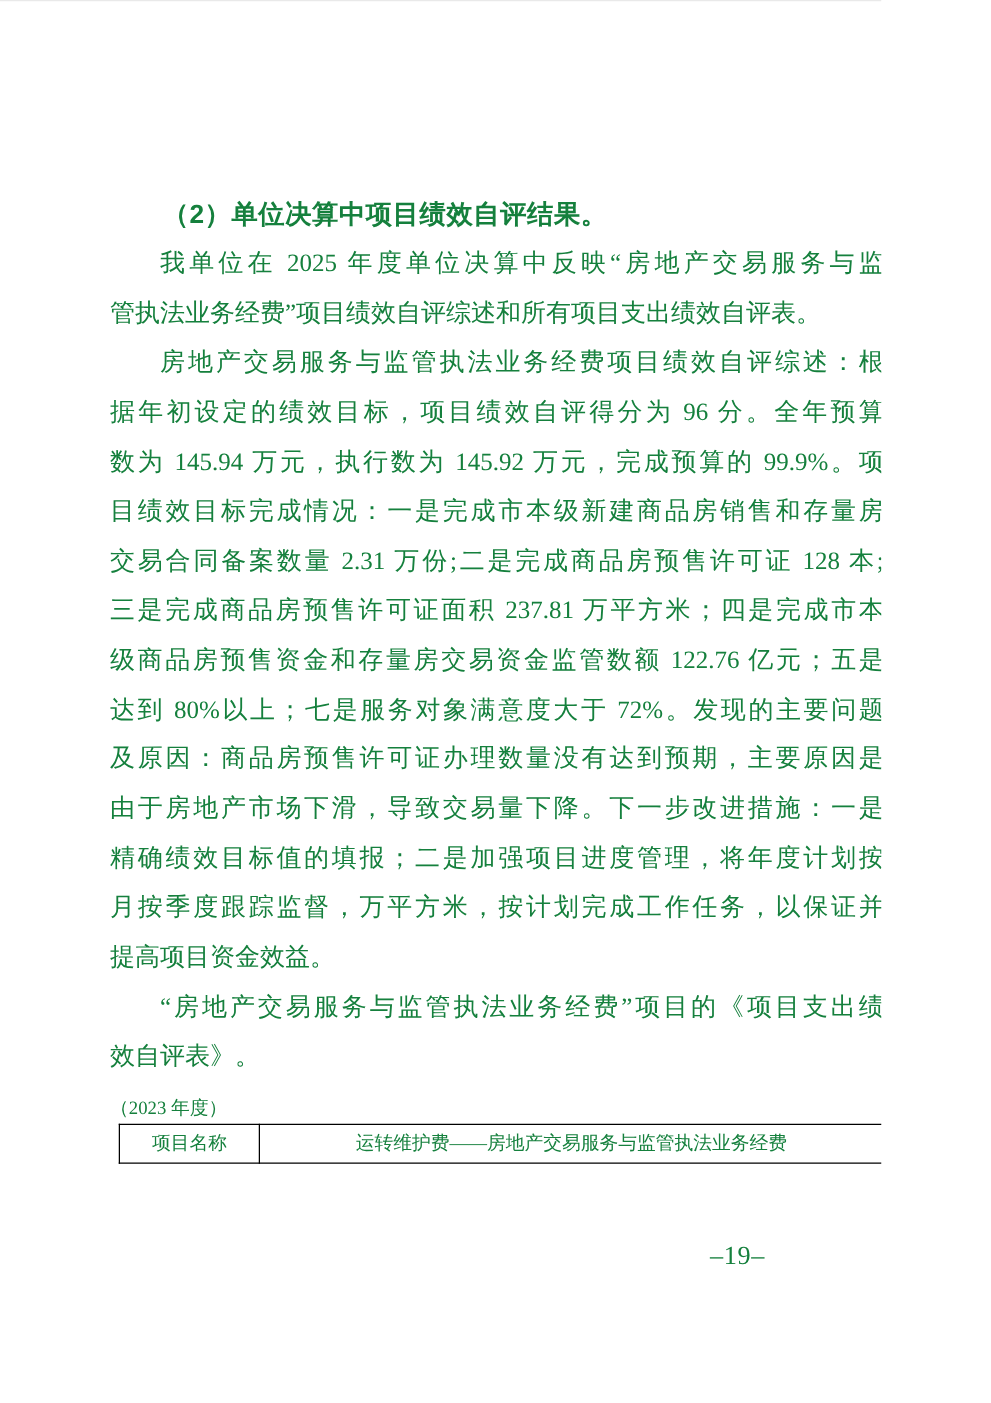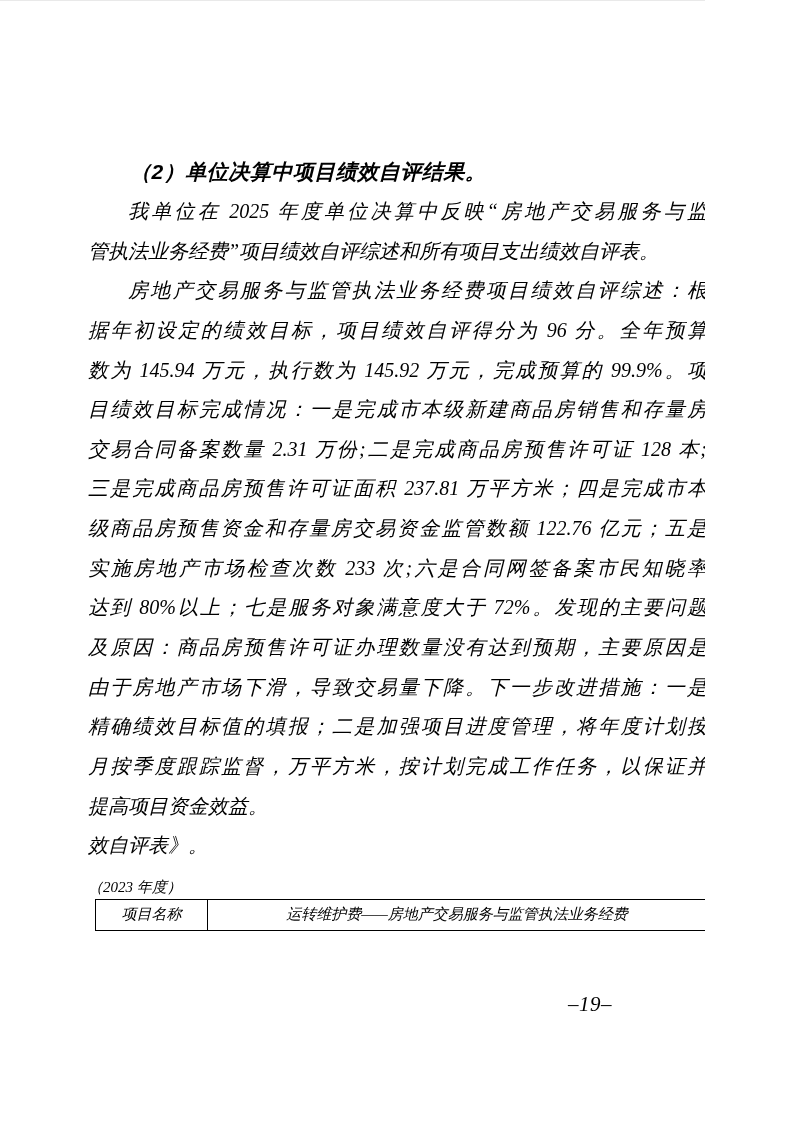--- a/index.html
+++ b/index.html
@@ -5,26 +5,25 @@
   html, body {
     margin: 0;
     padding: 0;
     background: #ffffff;
   }
   .page {
     position: relative;
     width: 705px;
     height: 1122px;
     background: #ffffff;
-    color: #000000;
+    color: #15803d;
     font-family: "Liberation Serif", serif;
     overflow: hidden;
     border-top: 1px solid #e9e9e9;
     box-sizing: border-box;
-    font-style: italic;
   }
   .doc {
     position: absolute;
     left: 88px;
     top: 151px;
     width: 619px;
   }
   .heading {
     font-family: "Liberation Sans", sans-serif;
     font-weight: 700;
@@ -92,27 +91,27 @@
     <div>
         <div class="line indent justify">我单位在 2025 年度单位决算中反映“房地产交易服务与监</div>
         <div class="line">管执法业务经费”项目绩效自评综述和所有项目支出绩效自评表。</div>
         <div class="line indent justify">房地产交易服务与监管执法业务经费项目绩效自评综述：根</div>
         <div class="line justify">据年初设定的绩效目标，项目绩效自评得分为 96 分。全年预算</div>
         <div class="line justify">数为 145.94 万元，执行数为 145.92 万元，完成预算的 99.9%。项</div>
         <div class="line justify">目绩效目标完成情况：一是完成市本级新建商品房销售和存量房</div>
         <div class="line justify">交易合同备案数量 2.31 万份;二是完成商品房预售许可证 128 本;</div>
         <div class="line justify">三是完成商品房预售许可证面积 237.81 万平方米；四是完成市本</div>
         <div class="line justify">级商品房预售资金和存量房交易资金监管数额 122.76 亿元；五是</div>
-        <div class="line justify">实施房地产市场检查次数 233 次;六是合同网签备案市民知晓率</div>
         <div class="line justify">达到 80%以上；七是服务对象满意度大于 72%。发现的主要问题</div>
         <div class="line justify">及原因：商品房预售许可证办理数量没有达到预期，主要原因是</div>
         <div class="line justify">由于房地产市场下滑，导致交易量下降。下一步改进措施：一是</div>
         <div class="line justify">精确绩效目标值的填报；二是加强项目进度管理，将年度计划按</div>
         <div class="line justify">月按季度跟踪监督，万平方米，按计划完成工作任务，以保证并</div>
         <div class="line">提高项目资金效益。</div>
+        <div class="line indent justify">“房地产交易服务与监管执法业务经费”项目的《项目支出绩</div>
         <div class="line">效自评表》。</div>
       </div>
 
     <div class="table-caption">（2023 年度）</div>
 
     <table class="project-table">
       <tbody>
           <tr>
             <td class="t-label">项目名称</td>
             <td class="t-value">运转维护费——房地产交易服务与监管执法业务经费</td>

